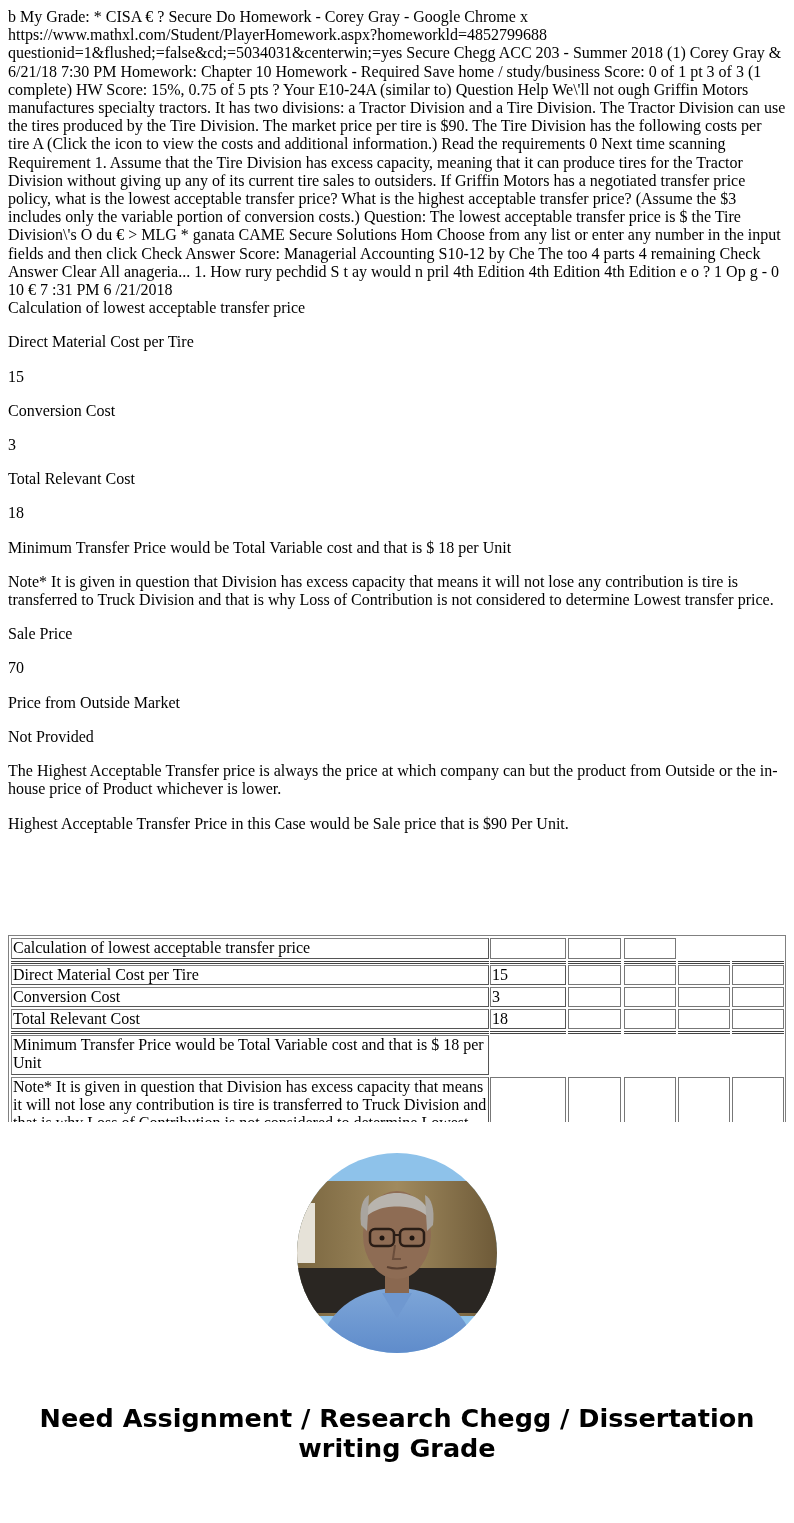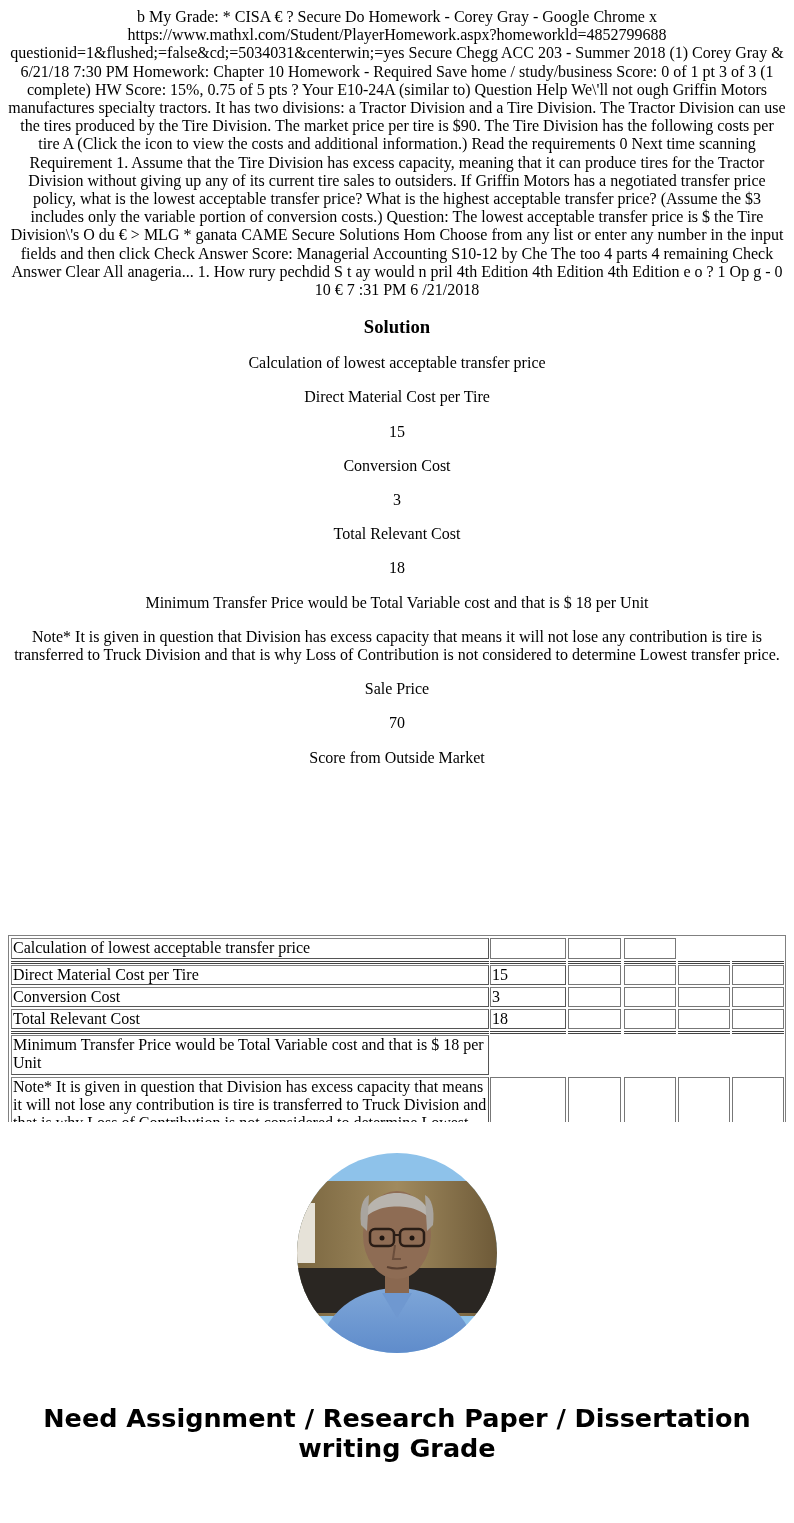--- a/index.html
+++ b/index.html
@@ -5,21 +5,21 @@
     html, body { margin: 0; padding: 0; background: #ffffff; }
     body {
       width: 794px;
       height: 1523px;
       position: relative;
       overflow: hidden;
       font-family: "Liberation Serif", serif;
       font-size: 16px;
       color: #000;
     }
-    .page { padding: 0 8px; text-align: center; }
+    .page { padding: 0 8px; }
     .question {
       margin: 8px 0 0 0;
       line-height: 18.2px;
       width: 778px;
     }
     h3.solution {
       font-size: 18.7px;
       font-weight: bold;
       margin: 17px 0 16px 0;
     }
@@ -77,35 +77,37 @@
       font-size: 25.5px;
       line-height: 30px;
     }
   </style>
 </head>
 <body>
 
 <div class="page">
   <div class="question">b My Grade: * CISA € ? Secure Do Homework - Corey Gray - Google Chrome x https://www.mathxl.com/Student/PlayerHomework.aspx?homeworkld=4852799688 questionid=1&amp;flushed;=false&amp;cd;=5034031&amp;centerwin;=yes Secure Chegg ACC 203 - Summer 2018 (1) Corey Gray &amp; 6/21/18 7:30 PM Homework: Chapter 10 Homework - Required Save home / study/business Score: 0 of 1 pt 3 of 3 (1 complete) HW Score: 15%, 0.75 of 5 pts ? Your E10-24A (similar to) Question Help We\'ll not ough Griffin Motors manufactures specialty tractors. It has two divisions: a Tractor Division and a Tire Division. The Tractor Division can use the tires produced by the Tire Division. The market price per tire is $90. The Tire Division has the following costs per tire A (Click the icon to view the costs and additional information.) Read the requirements 0 Next time scanning Requirement 1. Assume that the Tire Division has excess capacity, meaning that it can produce tires for the Tractor Division without giving up any of its current tire sales to outsiders. If Griffin Motors has a negotiated transfer price policy, what is the lowest acceptable transfer price? What is the highest acceptable transfer price? (Assume the $3 includes only the variable portion of conversion costs.) Question: The lowest acceptable transfer price is $ the Tire Division\'s O du € &gt; MLG * ganata CAME Secure Solutions Hom Choose from any list or enter any number in the input fields and then click Check Answer Score: Managerial Accounting S10-12 by Che The too 4 parts 4 remaining Check Answer Clear All anageria... 1. How rury pechdid S t ay would n pril 4th Edition 4th Edition 4th Edition e o ? 1 Op g - 0 10 € 7 :31 PM 6 /21/2018</div>
 
-  <h3 class="solution">Solution</h3>
 
   <div>
     <p class="sol">Calculation of lowest acceptable transfer price</p>
     <p class="sol">Direct Material Cost per Tire</p>
     <p class="sol">15</p>
     <p class="sol">Conversion Cost</p>
     <p class="sol">3</p>
     <p class="sol">Total Relevant Cost</p>
     <p class="sol">18</p>
     <p class="sol">Minimum Transfer Price would be Total Variable cost and that is $ 18 per Unit</p>
     <p class="sol">Note* It is given in question that Division has excess capacity that means it will not lose any contribution is tire is transferred to Truck Division and that is why Loss of Contribution is not considered to determine Lowest transfer price.</p>
     <p class="sol">Sale Price</p>
     <p class="sol">70</p>
-    <p class="sol">Score from Outside Market</p>
+    <p class="sol">Price from Outside Market</p>
+    <p class="sol">Not Provided</p>
+    <p class="sol">The Highest Acceptable Transfer price is always the price at which company can but the product from Outside or the in-house price of Product whichever is lower.</p>
+    <p class="sol">Highest Acceptable Transfer Price in this Case would be Sale price that is $90 Per Unit.</p>
   </div>
 </div>
 
 <div class="table-clip">
   <div class="outer">
 
     <div class="cell" style="left:2px;top:2px;width:478px;height:21px;">Calculation of lowest acceptable transfer price</div>
     <div class="cell thin" style="left:481px;top:2px;width:76px;height:21px;"></div>
     <div class="cell thin" style="left:559px;top:2px;width:53px;height:21px;"></div>
     <div class="cell thin" style="left:615px;top:2px;width:52px;height:21px;"></div>
@@ -184,15 +186,15 @@
     <rect x="103" y="76" width="24" height="17" rx="5" fill="none" stroke="#2a1d16" stroke-width="2.5"></rect>
     <line x1="97" y1="82" x2="103" y2="82" stroke="#2a1d16" stroke-width="2"></line>
     <circle cx="85" cy="85" r="2.5" fill="#1d140f"></circle>
     <circle cx="115" cy="85" r="2.5" fill="#1d140f"></circle>
     <path d="M98 92 L96 106 L104 106" fill="none" stroke="#6b4e3c" stroke-width="2"></path>
     <path d="M90 114 Q100 117 110 114" fill="none" stroke="#5a3f30" stroke-width="2"></path>
   </svg>
 </div>
 
 <div class="footer">
-  <div>Need Assignment / Research Paper / Dissertation</div>
+  <div>Need Assignment / Research Chegg / Dissertation</div>
   <div>writing Grade</div>
 </div>
 
 </body></html>

